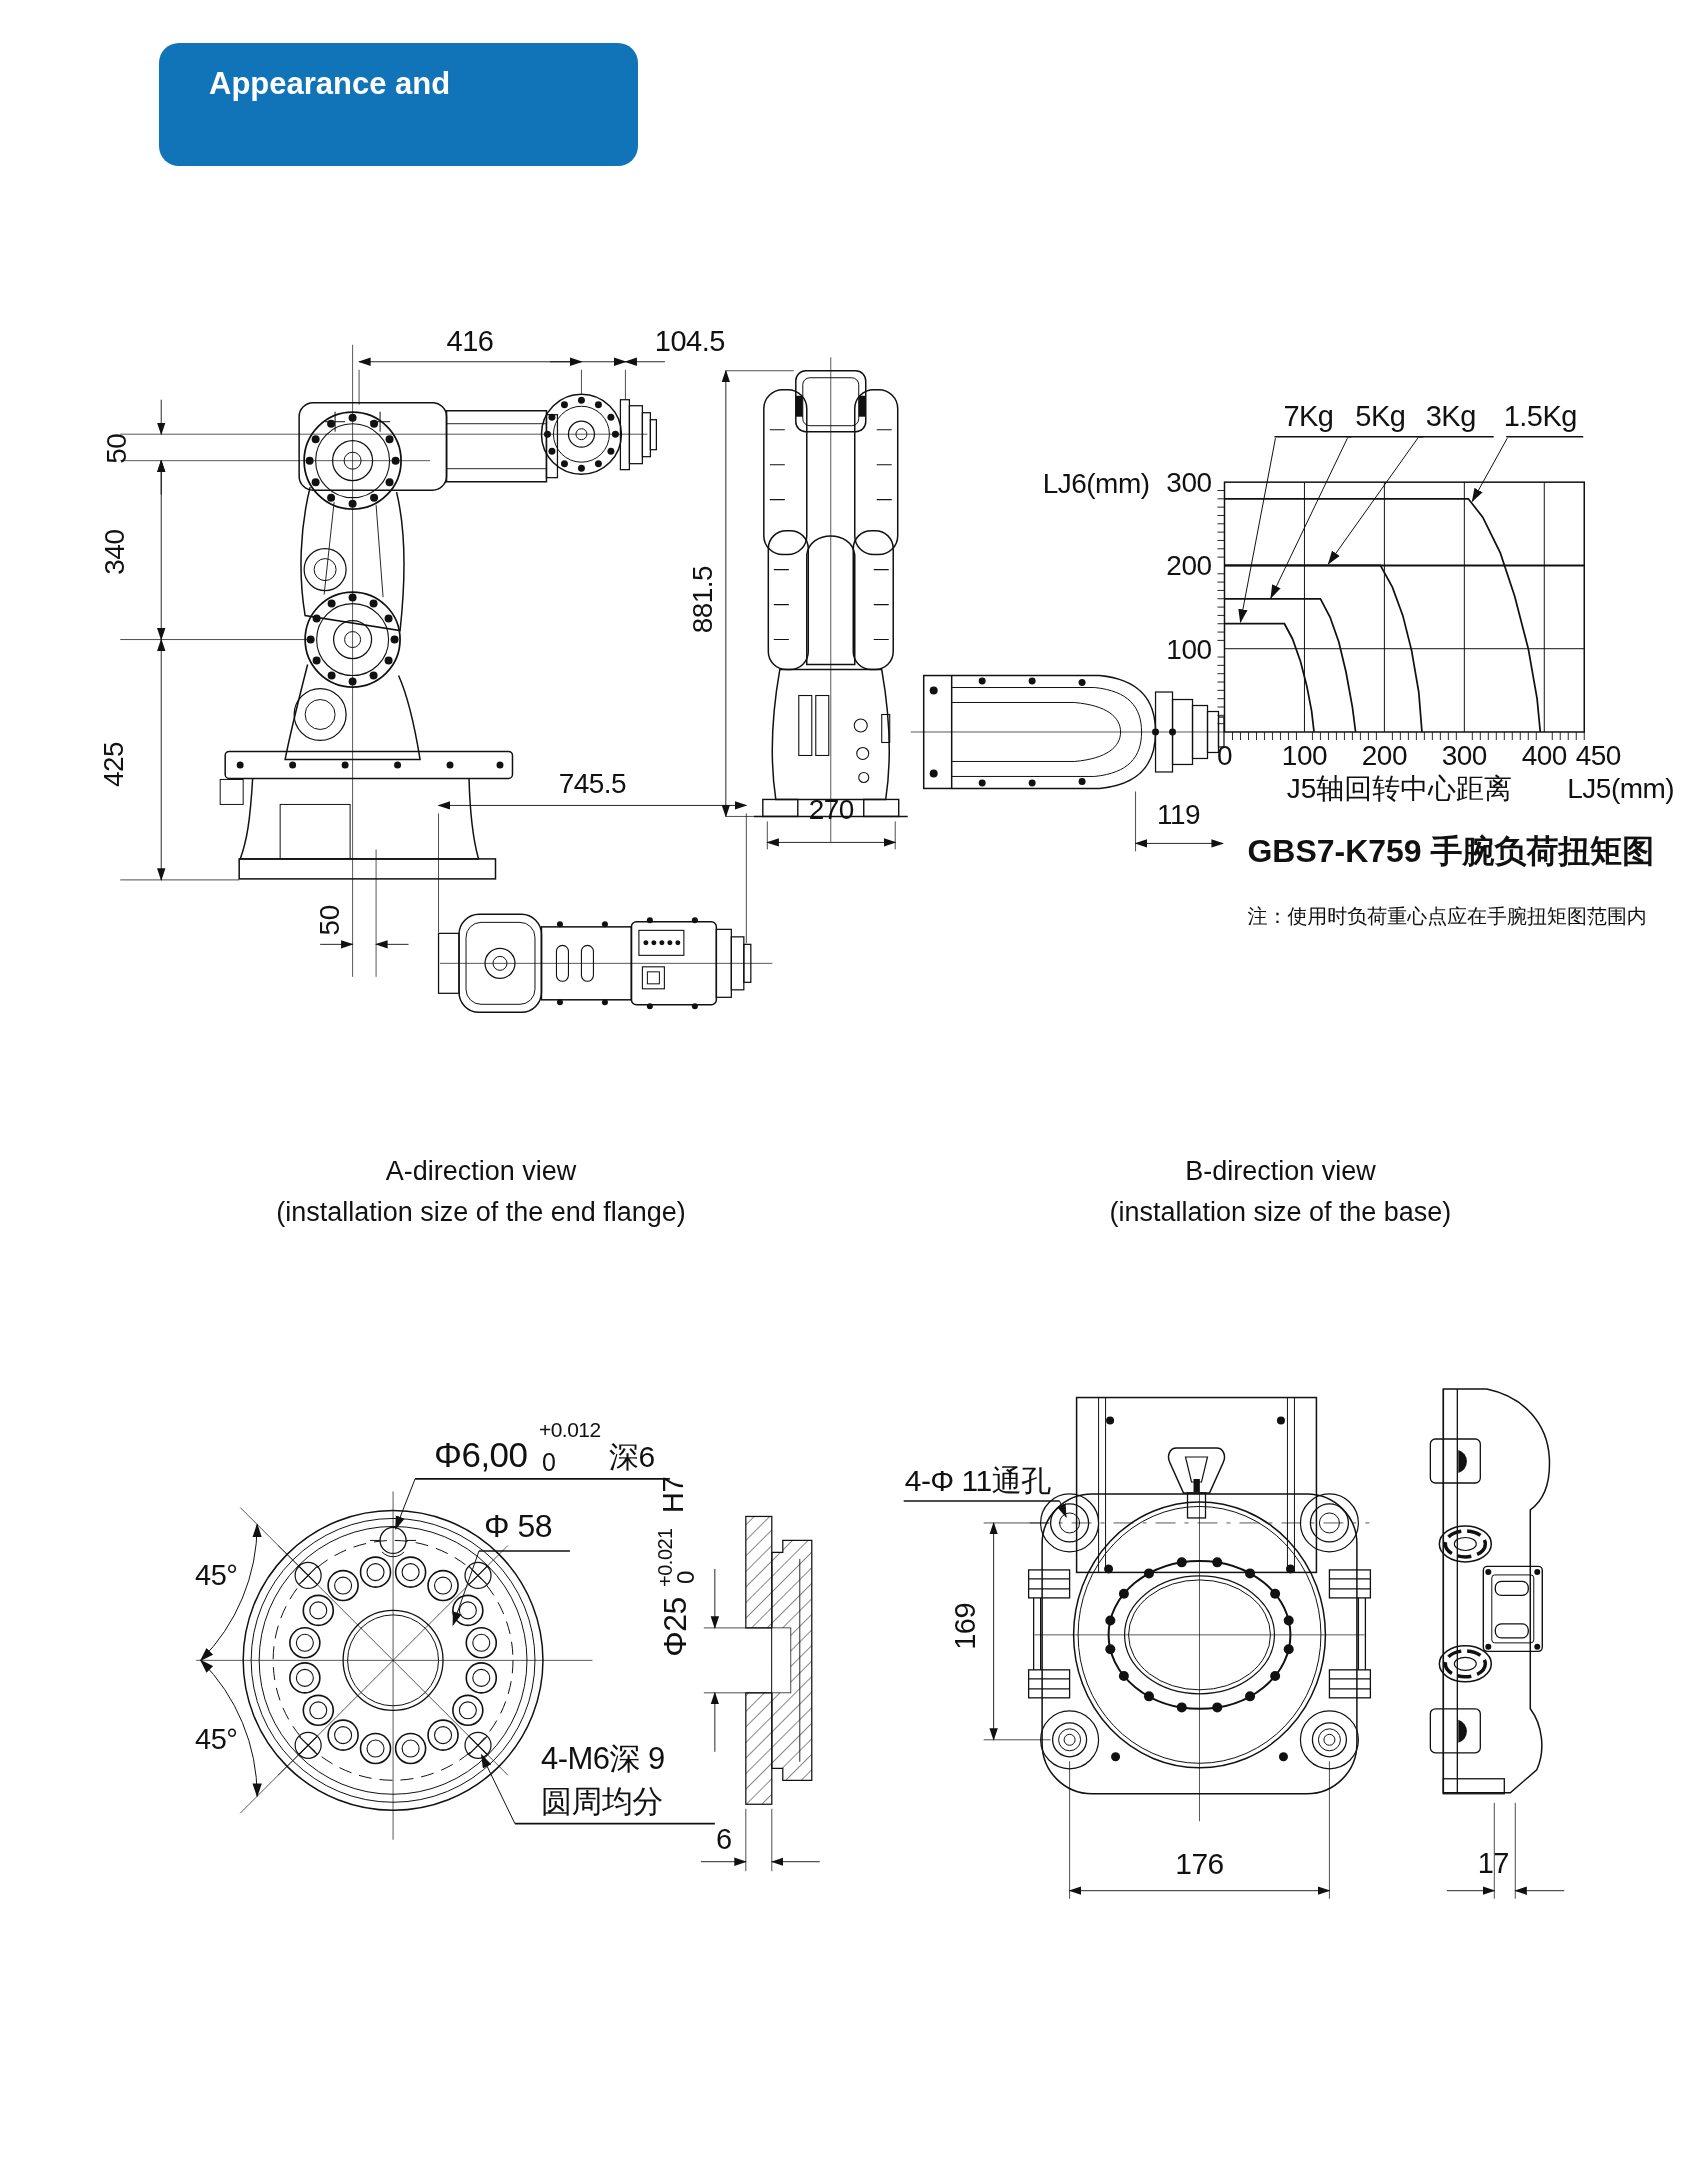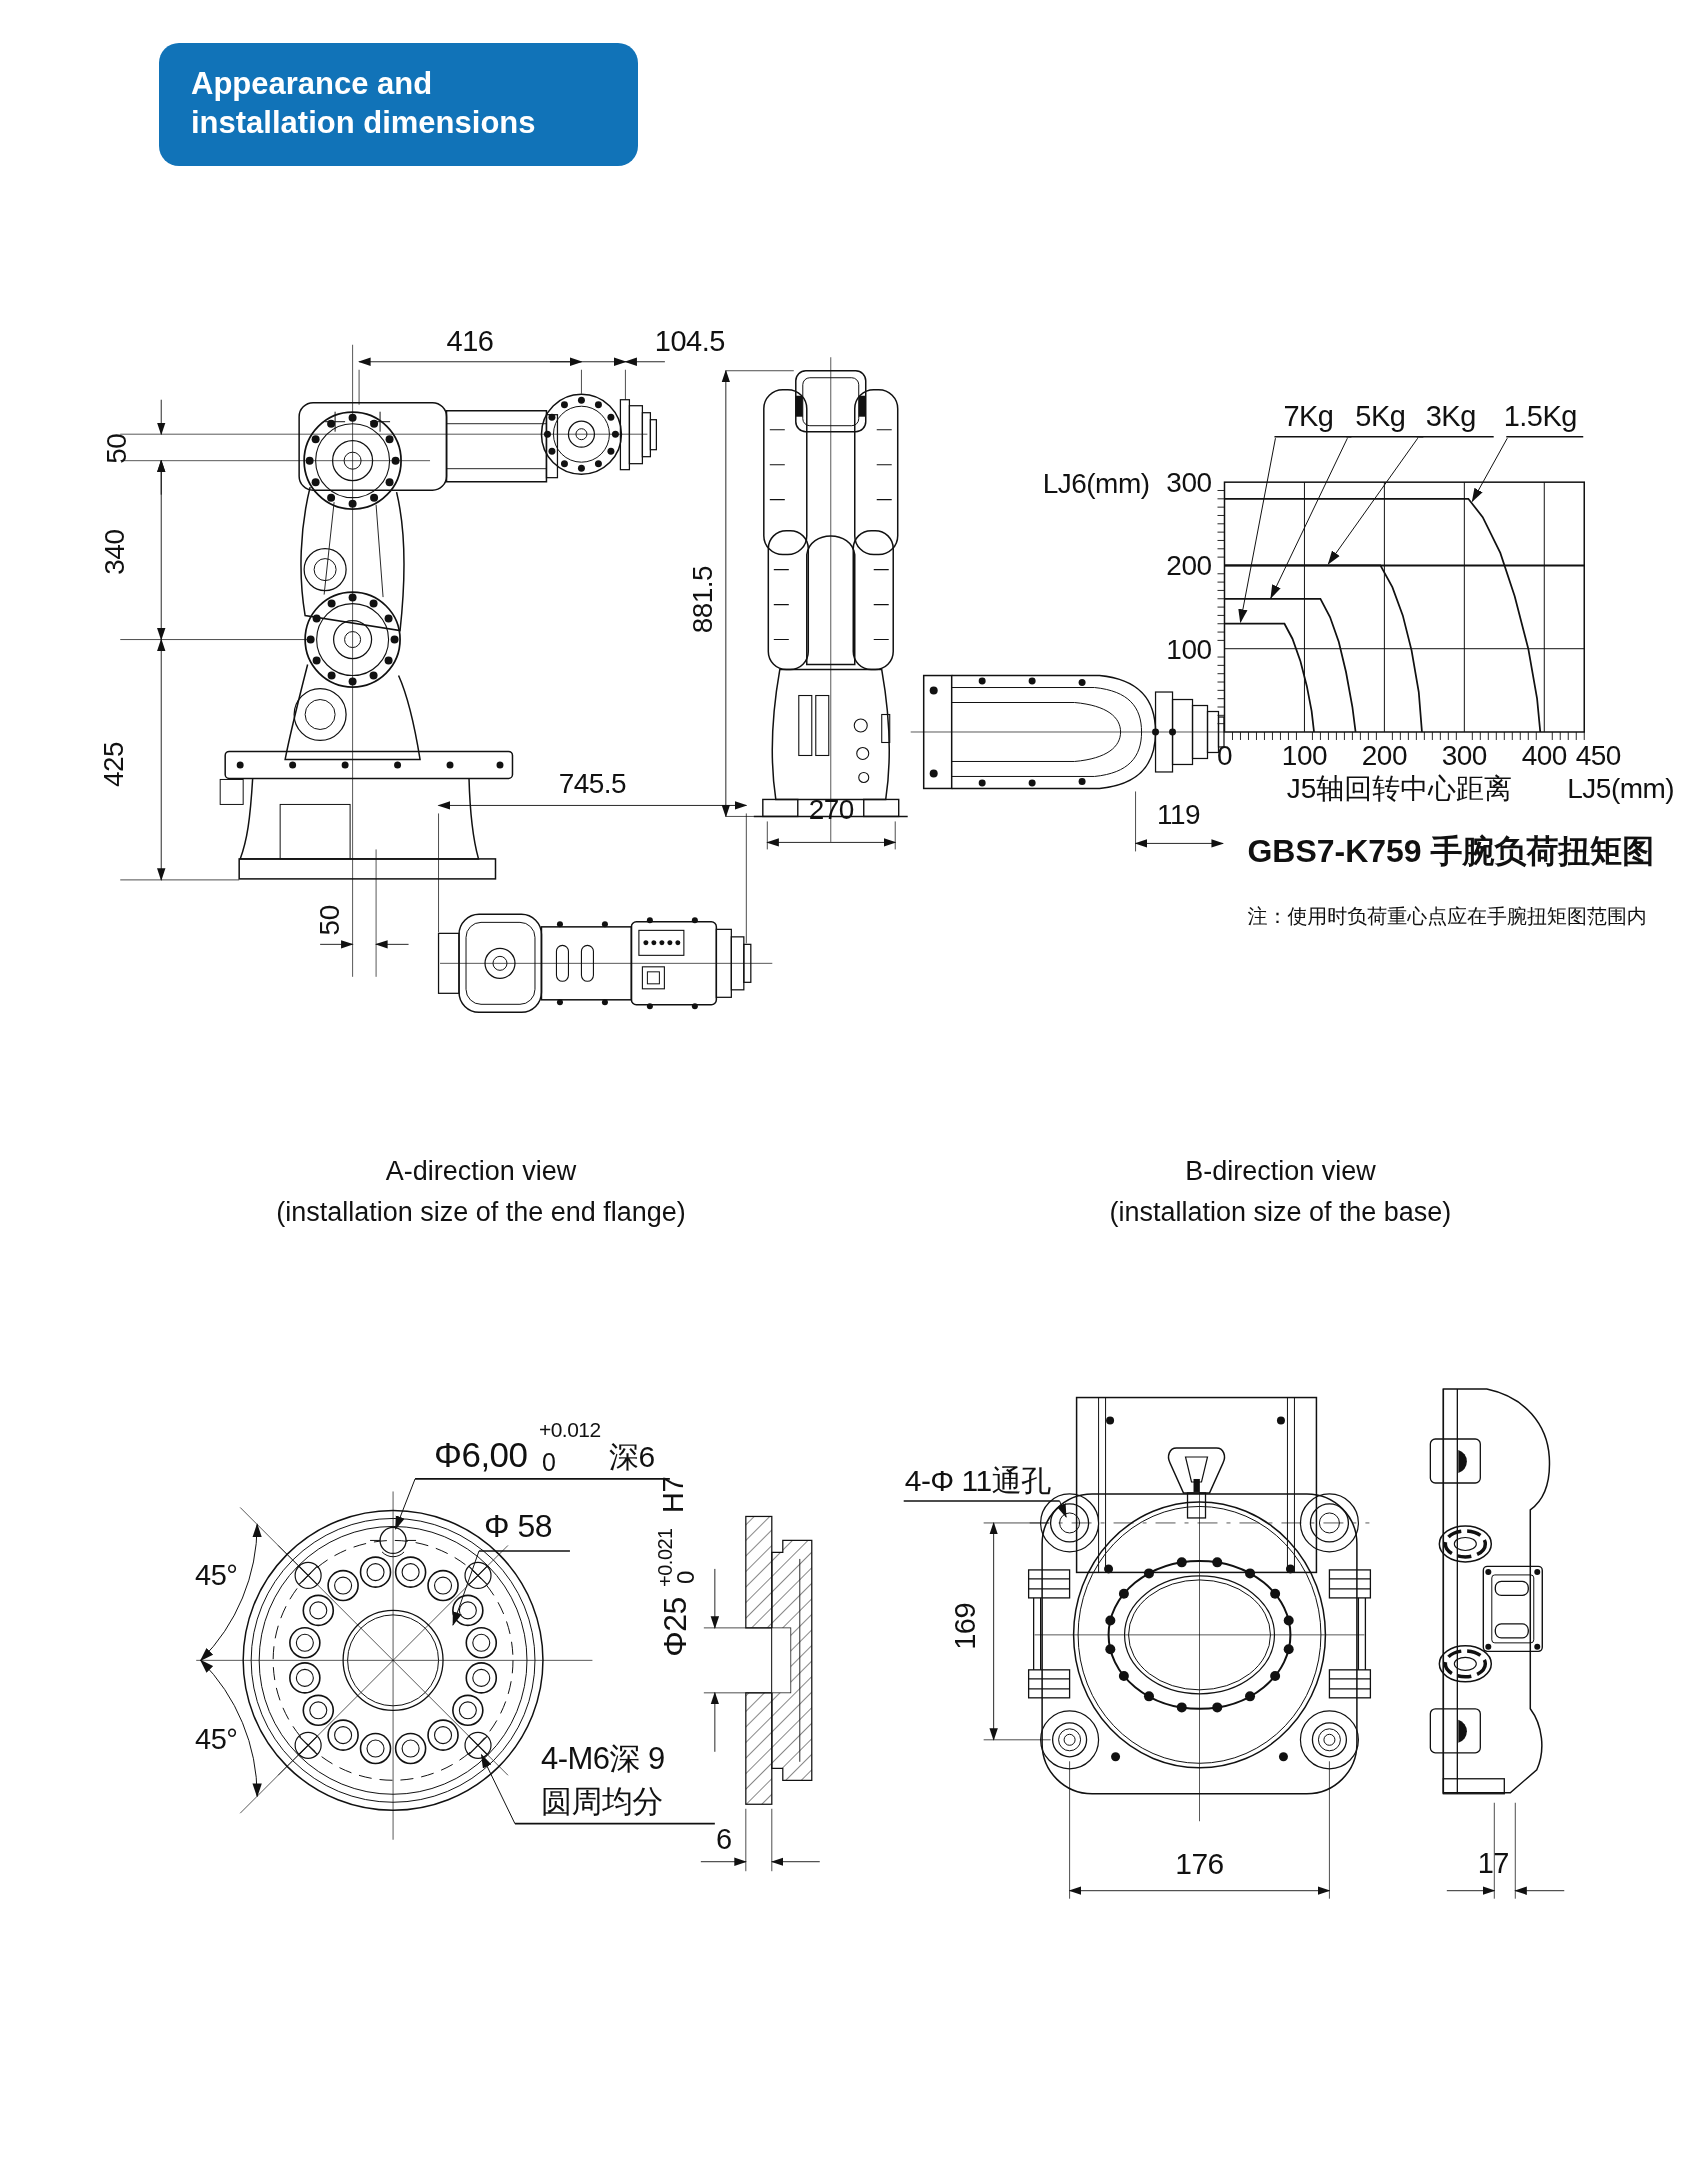--- a/index.html
+++ b/index.html
@@ -1,33 +1,32 @@
 <!DOCTYPE html>
 <html style="font-size:8px"><head>
 <meta charset="utf-8">
 <style>
   html,body{margin:0;padding:0;background:#fff;}
   .page{position:relative;width:1707px;height:2172px;background:#fff;overflow:hidden;
         font-family:"Liberation Sans",sans-serif;}
   .title-block{position:absolute;left:159px;top:43px;width:479px;height:123px;
-        border-radius:20px;box-sizing:border-box;padding:21px 0 0 32px;}
+        border-radius:20px;box-sizing:border-box;padding:21px 0 0 50px;}
   .title-block .t{display:block;font-size:31px;line-height:39px;font-weight:600;letter-spacing:0px;}
   svg{position:absolute;left:0;top:0;}
   .dim{font-family:"Liberation Sans",sans-serif;fill:#111;letter-spacing:-1px;}
   .cap{font-family:"Liberation Sans",sans-serif;fill:#111;}
   .art{stroke:#111;fill:none;}
 </style>
 </head>
 <body>
 
 <div class="page">
 
   <div class="title-block" style="background: rgb(17, 115, 184); color: rgb(255, 255, 255);">
     <span class="t">Appearance and</span>
-    <span class="t">installation dimensions</span>
   </div>
 
   <svg width="1707" height="2172" viewBox="0 0 3415 4347">
     <defs>
       <marker id="mA" viewBox="0 0 12 8" refX="11" refY="4" markerWidth="14" markerHeight="10" orient="auto-start-reverse">
         <path d="M0,0 L12,4 L0,8 Z" fill="#111"></path>
       </marker>
       <pattern id="hatch" width="22" height="22" patternUnits="userSpaceOnUse" patternTransform="rotate(45)">
         <line x1="0" y1="0" x2="0" y2="22" stroke="#111" stroke-width="2"></line>
       </pattern>

